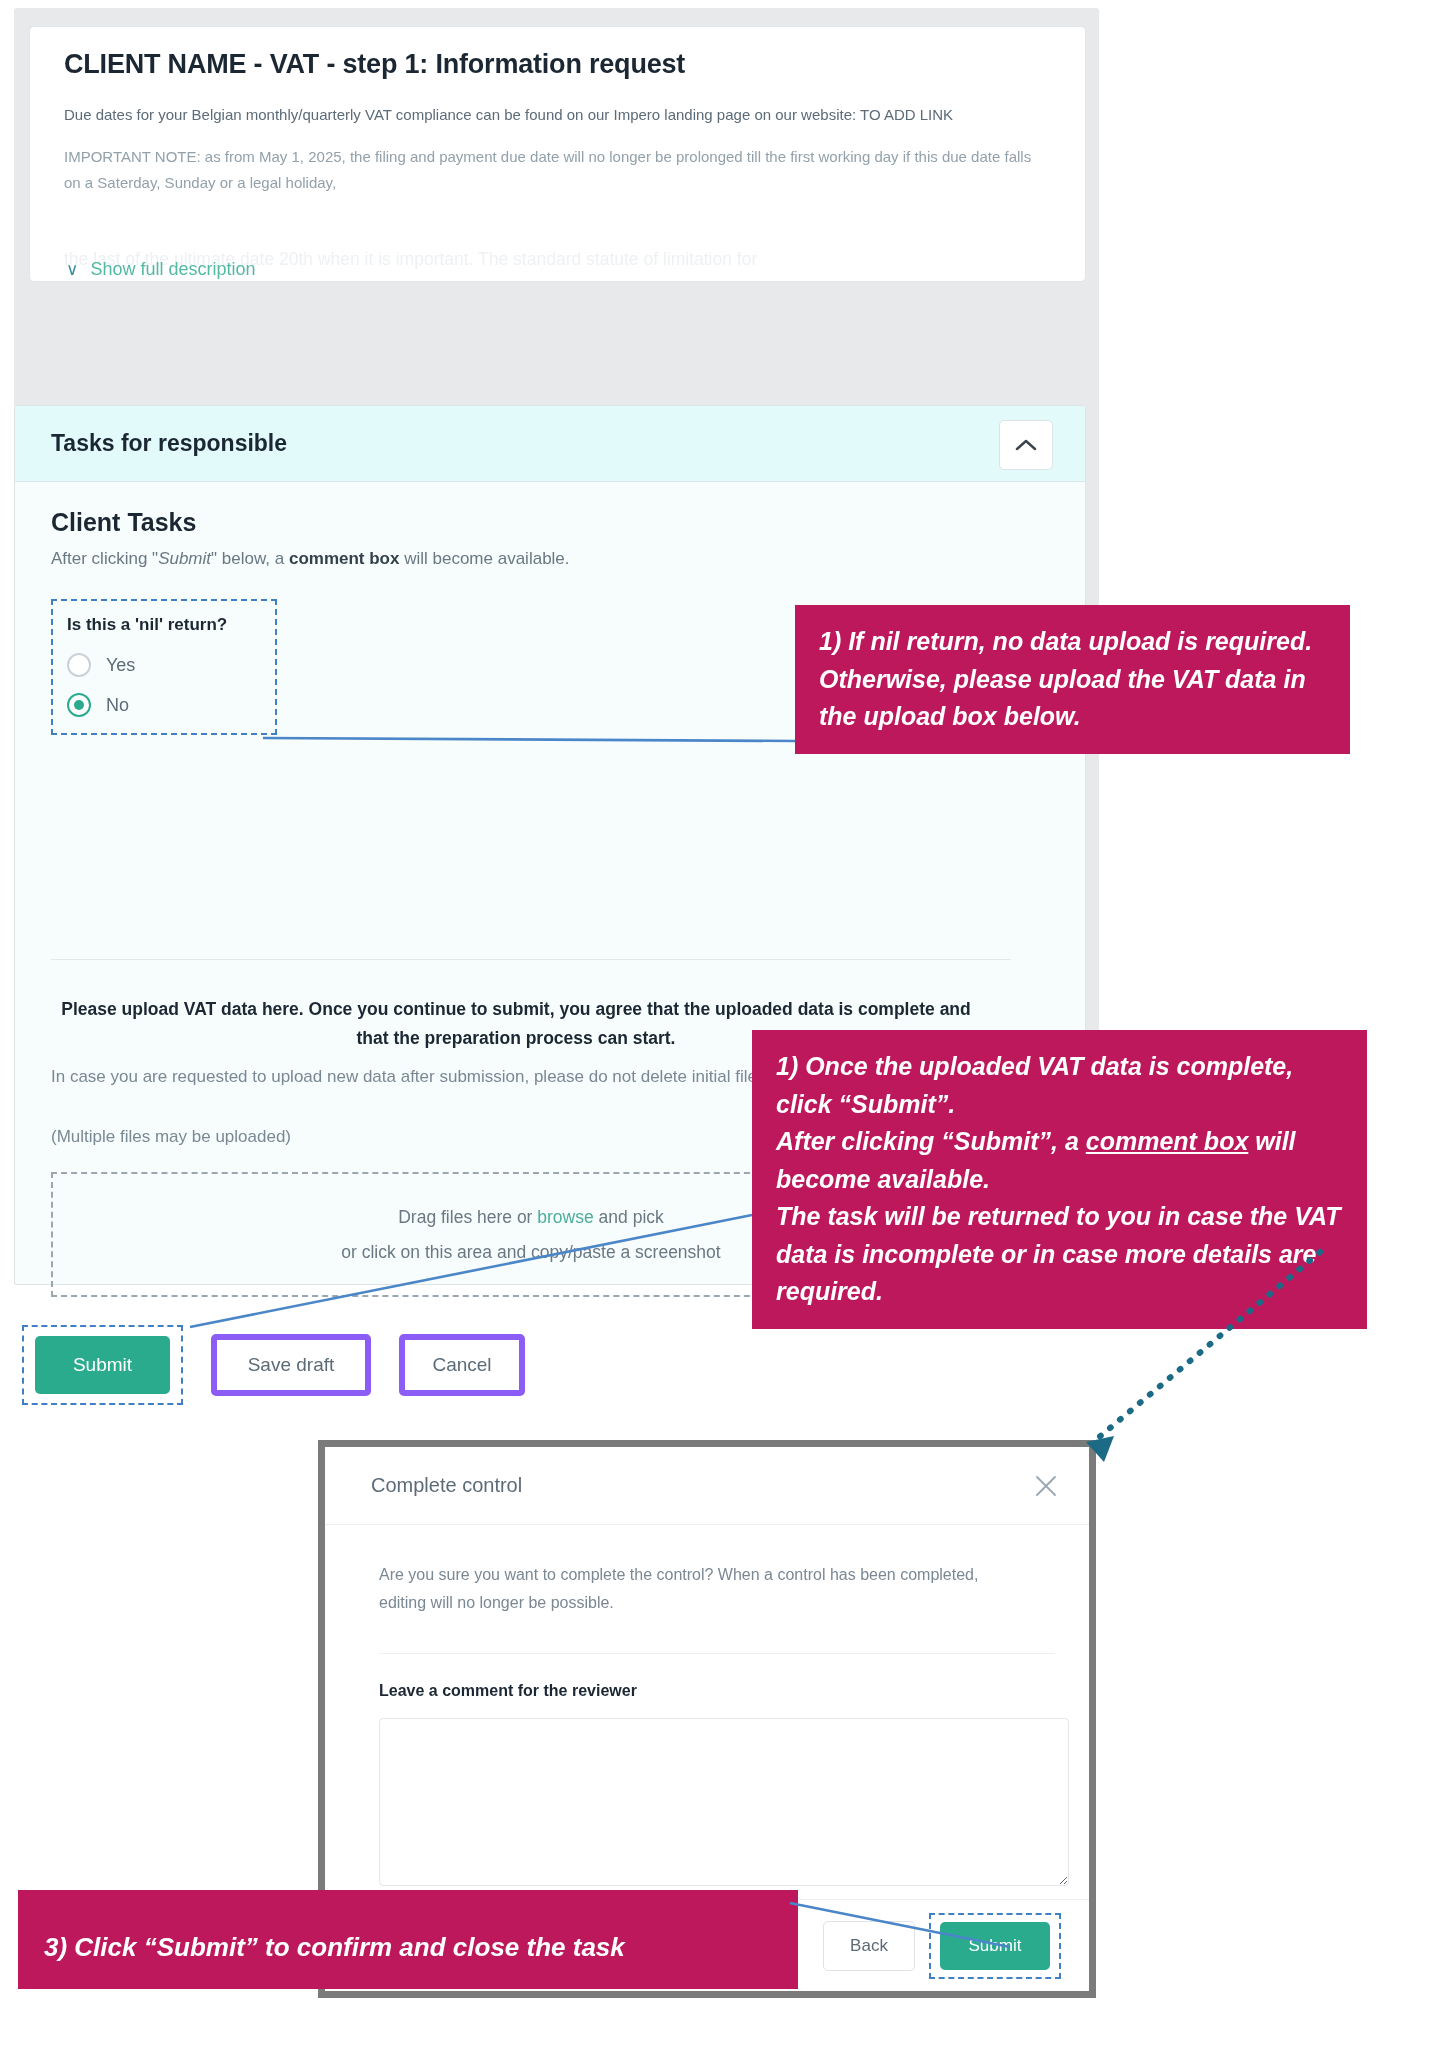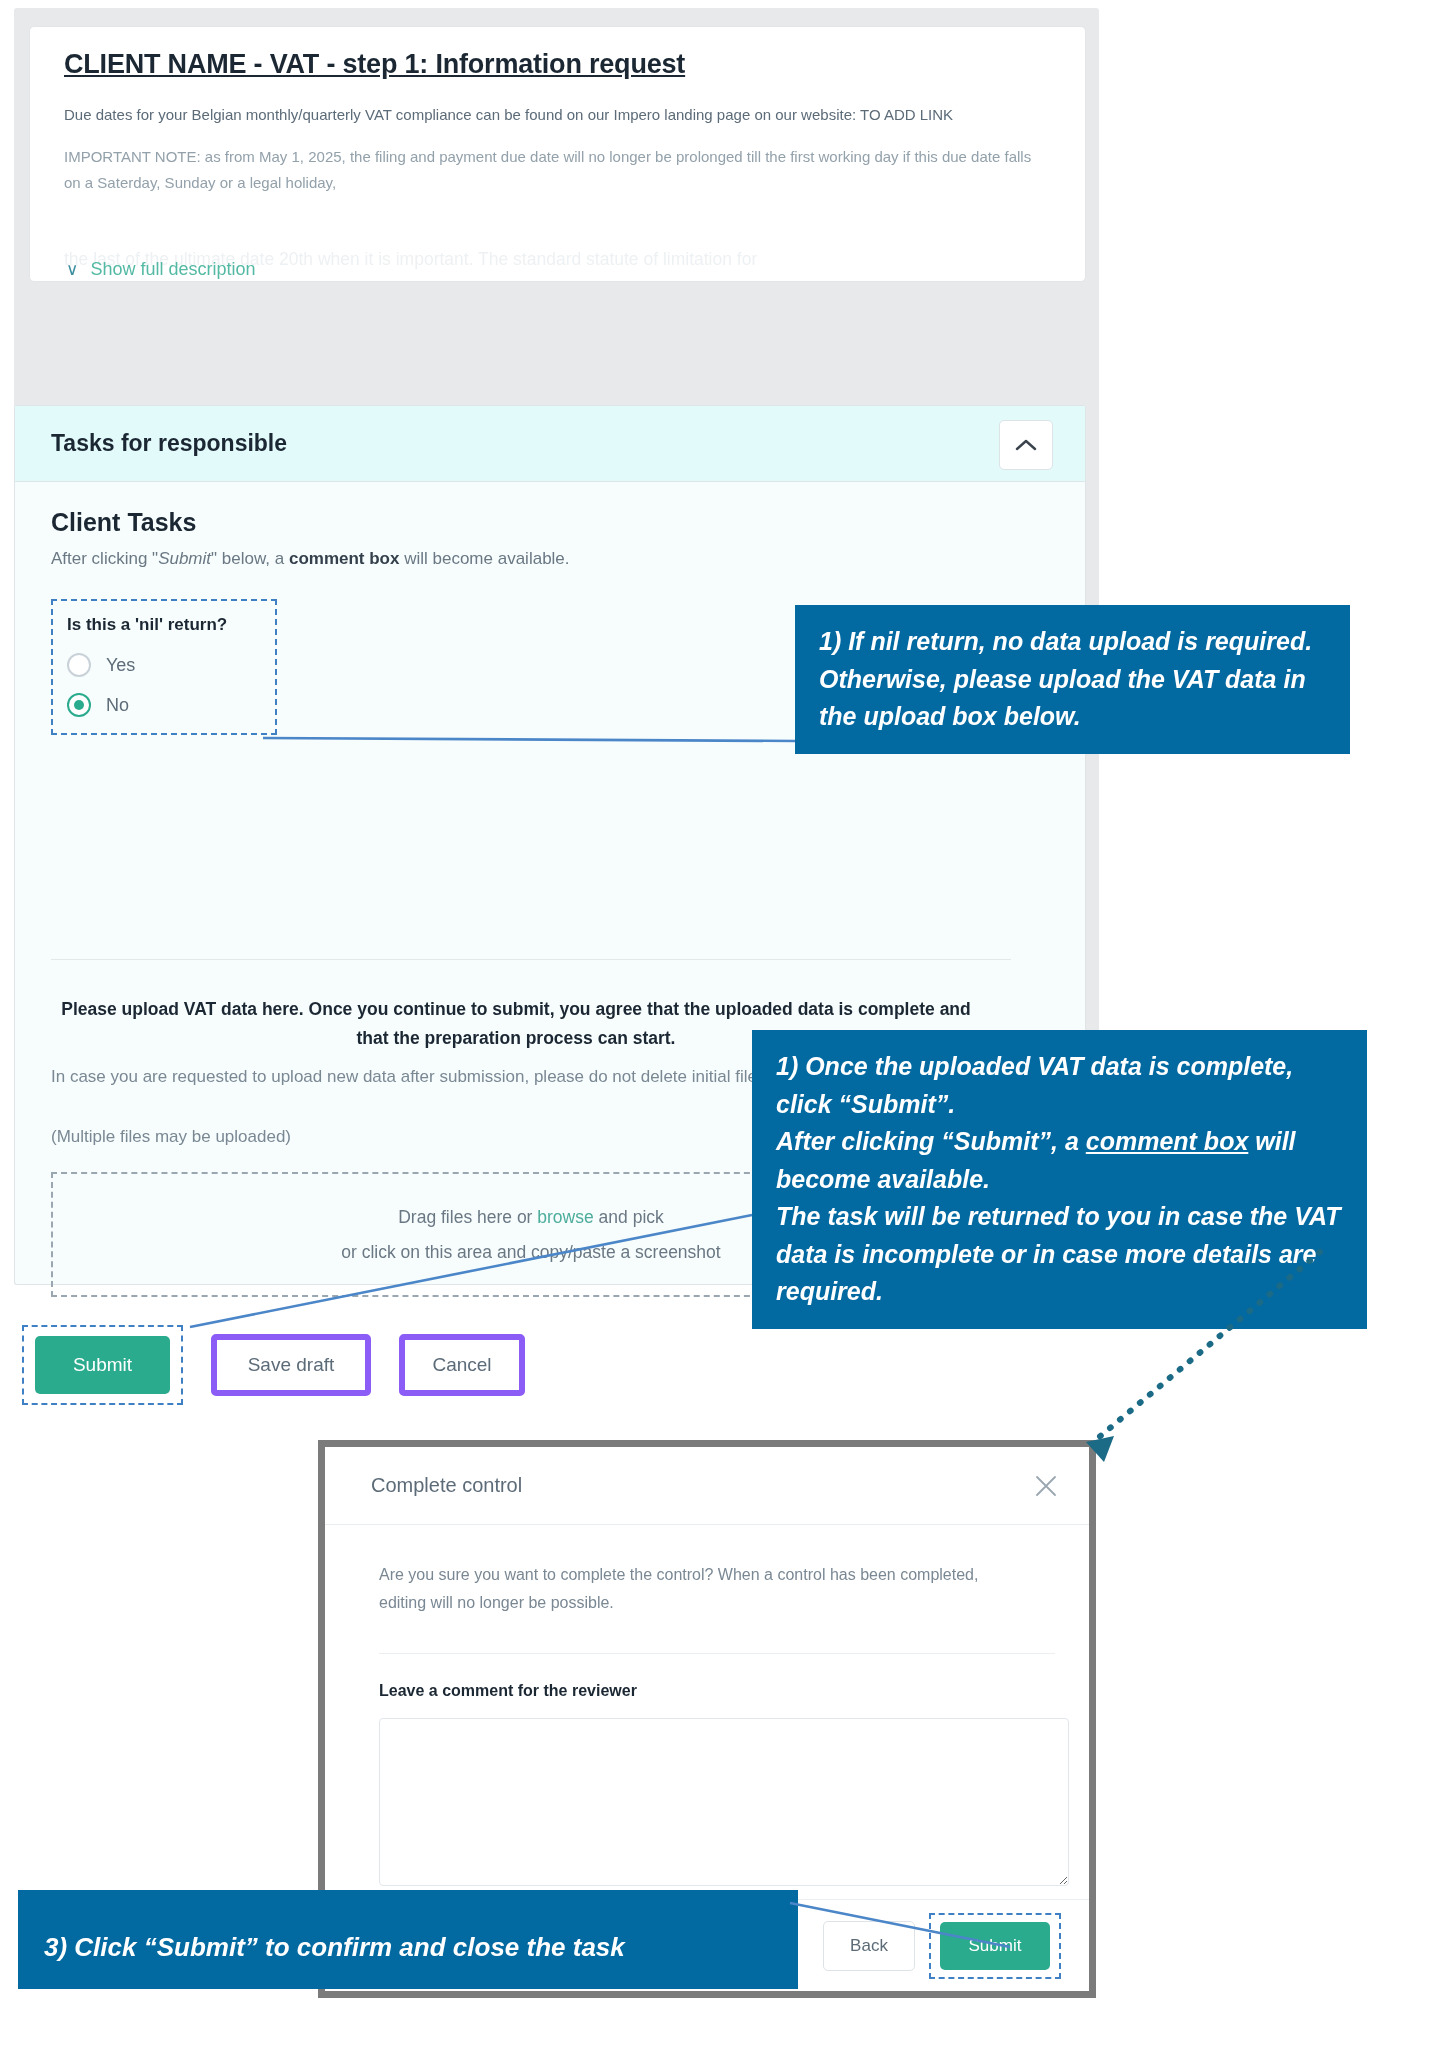--- a/index.html
+++ b/index.html
@@ -41,21 +41,20 @@
     border: 1px solid #e3e6e8;
     border-radius: 5px;
     padding: 22px 34px 0 34px;
   }
   .desc-title {
     font-size: 27px;
     font-weight: bold;
     color: #1b2733;
     letter-spacing: -0.2px;
     margin-bottom: 22px;
-    text-decoration: underline;
   }
   .desc-p {
     font-size: 15px;
     line-height: 1.72;
     color: #5c6b78;
     margin-bottom: 16px;
   }
   .desc-p.faded  { color: #93a1ab; }
   .desc-ghost {
     position: absolute;
@@ -271,21 +270,21 @@
     color: #5c6b78;
     border: 6px solid #8b5cf6;
     width: 160px;
     height: 62px;
   }
   .btn-ghost.narrow { width: 126px; }
 
   
   .callout {
     position: absolute;
-    background: #0369a1;
+    background: #be185d;
     color: #ffffff;
     font-weight: bold;
     font-style: italic;
     line-height: 1.50;
     padding: 18px 22px 18px 24px;
   }
   .callout u { text-decoration: underline; }
 
   #callout1 { left: 795px; top: 605px; width: 555px; font-size: 25px; }
   #callout2 { left: 752px; top: 1030px; width: 615px; font-size: 25px; }

